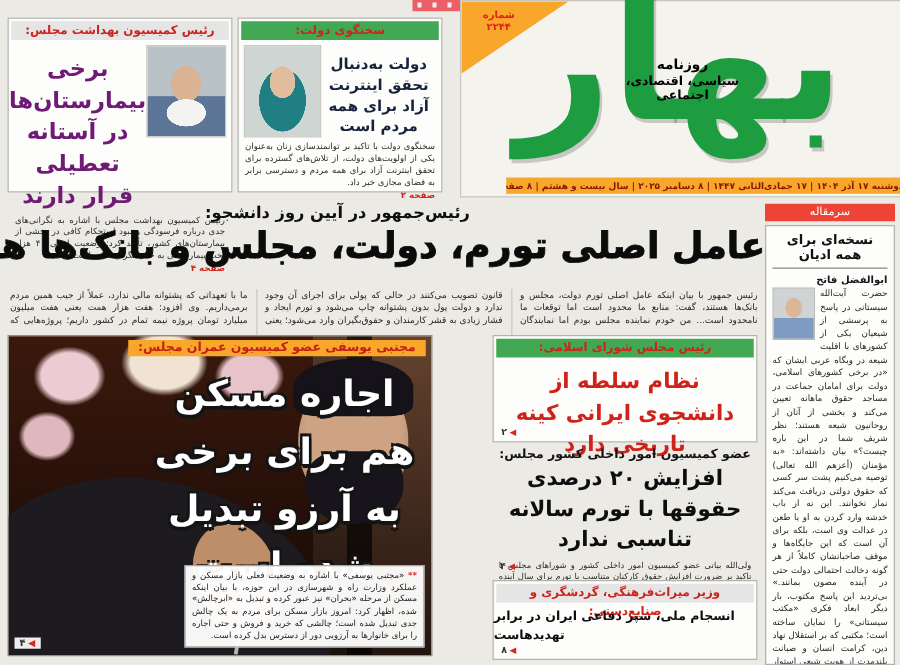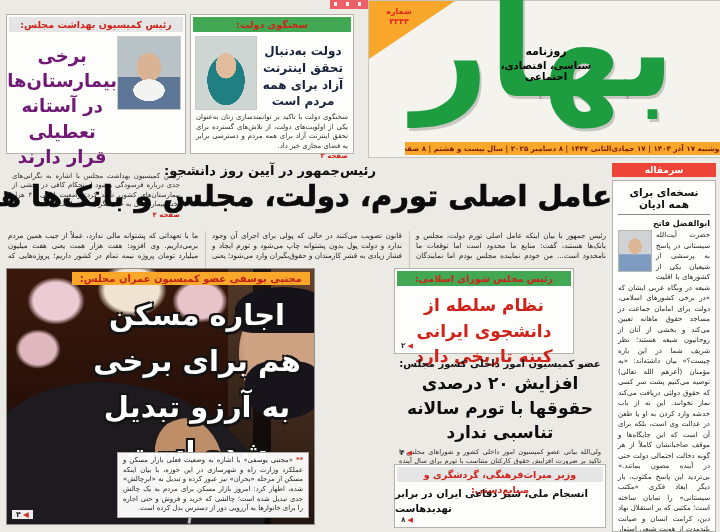--- a/index.html
+++ b/index.html
@@ -44,43 +44,43 @@
   .mh-sub .l1 { font-size:11px; }
   .mh-sub .l2 { font-size:10px; margin-top:2px; }
   .datebar { position:absolute; left:36px; right:2px; bottom:2px; height:13px; background:#f9a72b; color:#7e1a02; font-size:7.2px; font-weight:bold; line-height:13px; text-align:center; white-space:nowrap; overflow:hidden; }
 
   
   .lead-kick { left:80px; top:163px; width:380px; text-align:center; font-size:13px; font-weight:bold; color:#0e0e0e; }
   .lead-head { left:0; top:179px; width:612px; height:50px; text-align:center; white-space:nowrap; overflow:hidden; font-size:29px; font-weight:bold; color:#0b0b0b; -webkit-text-stroke:0.7px #0b0b0b; letter-spacing:-0.5px; }
   .lead-cols { left:8px; top:231px; width:598px; height:40px; overflow:hidden; column-count:3; column-gap:14px; column-rule:1px solid #c9c8c2; font-size:7.2px; line-height:1.4; text-align:justify; text-align-last:right; color:#242424; direction:rtl; }
 
   
-  .ed-bar { left:612px; top:163px; width:104px; height:14px; background:#ee4438; color:#fff; font-size:9px; font-weight:bold; text-align:center; line-height:14px; }
+  .ed-bar { left:612px; top:163px; width:104px; height:14px; background:#ee4438; color:#fff; font-size:9px; font-weight:normal; text-align:center; line-height:14px; }
   .ed-box { left:612px; top:180px; width:104px; height:352px; padding:3px 5px; overflow:hidden; }
   .ed-title { font-size:10.5px; font-weight:bold; text-align:center; color:#101010; padding:2px 0 4px 0; border-bottom:1px solid #8a8a84; }
   .ed-author { font-size:8px; font-weight:bold; color:#161616; margin:4px 0 2px 0; }
   .ed-photo { float:left; width:34px; height:42px; margin:0 4px 2px 0; border:1px solid #b9b8b2;
     background:radial-gradient(ellipse 11px 13px at 50% 38%, #dcb696 0 60%, rgba(220,182,150,0) 61%),
                linear-gradient(180deg,#cfd3d6 0 58%, #7e9cc2 59% 100%); }
   .ed-body { font-size:7px; line-height:1.5; text-align:justify; text-align-last:right; color:#232323; }
 
   
-  .bA { left:394px; top:268px; width:180px; height:86px; }
+  .bA { left:394px; top:268px; width:212px; height:86px; }
   .bA .head { font-size:17px; font-weight:bold; color:#cf231a; text-align:center; line-height:1.5; padding:5px 8px 0 8px; }
   .bB { left:394px; top:358px; width:212px; height:102px; }
   .bB .kick { font-size:10px; font-weight:bold; text-align:center; color:#131313; }
   .bB .head { font-size:17px; font-weight:bold; color:#0d0d0d; text-align:center; line-height:1.45; padding:2px 4px 0 4px; }
   .bB .hbody { font-size:6.7px; padding-top:3px; }
   .bC { left:394px; top:464px; width:212px; height:64px; }
   .bC .head { font-size:10px; font-weight:bold; color:#0d0d0d; text-align:left; line-height:1.45; padding-top:3px; }
   .pm { position:absolute; left:6px; bottom:3px; font-size:7.5px; font-weight:bold; color:#333; }
   .pm i { font-style:normal; color:#d6281c; font-size:7px; margin-left:2px; }
 
   
-  .photo-box { left:6px; top:268px; width:309px; height:257px; border:1px solid #8f8e88; overflow:hidden;
+  .photo-box { left:6px; top:268px; width:340px; height:257px; border:1px solid #8f8e88; overflow:hidden;
     background:linear-gradient(90deg,#6d4733 0 72%, #9aa3a4 72% 80%, #3a3f44 80% 86%, #b9bdbd 86% 100%),
                linear-gradient(180deg,#8a5a3f 0%,#5d3a29 50%,#2e1d15 100%); background-blend-mode:multiply; }
   .fl { position:absolute; border-radius:50%; }
   .suit { position:absolute; left:-30px; bottom:-70px; width:290px; height:210px; background:#1d1a20; border-radius:45% 55% 30% 30%; transform:rotate(6deg); }
   .face { position:absolute; left:232px; top:30px; width:88px; height:106px; background:radial-gradient(ellipse at 50% 40%, #cda384 0 60%, #a97c5c 100%); border-radius:50% 50% 46% 46%; }
   .hair { position:absolute; left:228px; top:18px; width:96px; height:46px; background:#15121a; border-radius:50% 50% 20% 20%; }
   .beard { position:absolute; left:238px; top:92px; width:78px; height:58px; background:#17141c; border-radius:38% 38% 52% 52%; }
   .hand { position:absolute; left:150px; bottom:14px; width:66px; height:92px; background:#bd8e68; border-radius:46%; transform:rotate(-18deg); }
   .mic { position:absolute; left:186px; bottom:0; width:3px; height:64px; background:#b9b9b9; transform:rotate(10deg); }
   .ph-kick { position:absolute; right:4px; top:3px; background:#f9a72b; color:#c21f15; font-size:10px; font-weight:bold; padding:1px 8px; }

